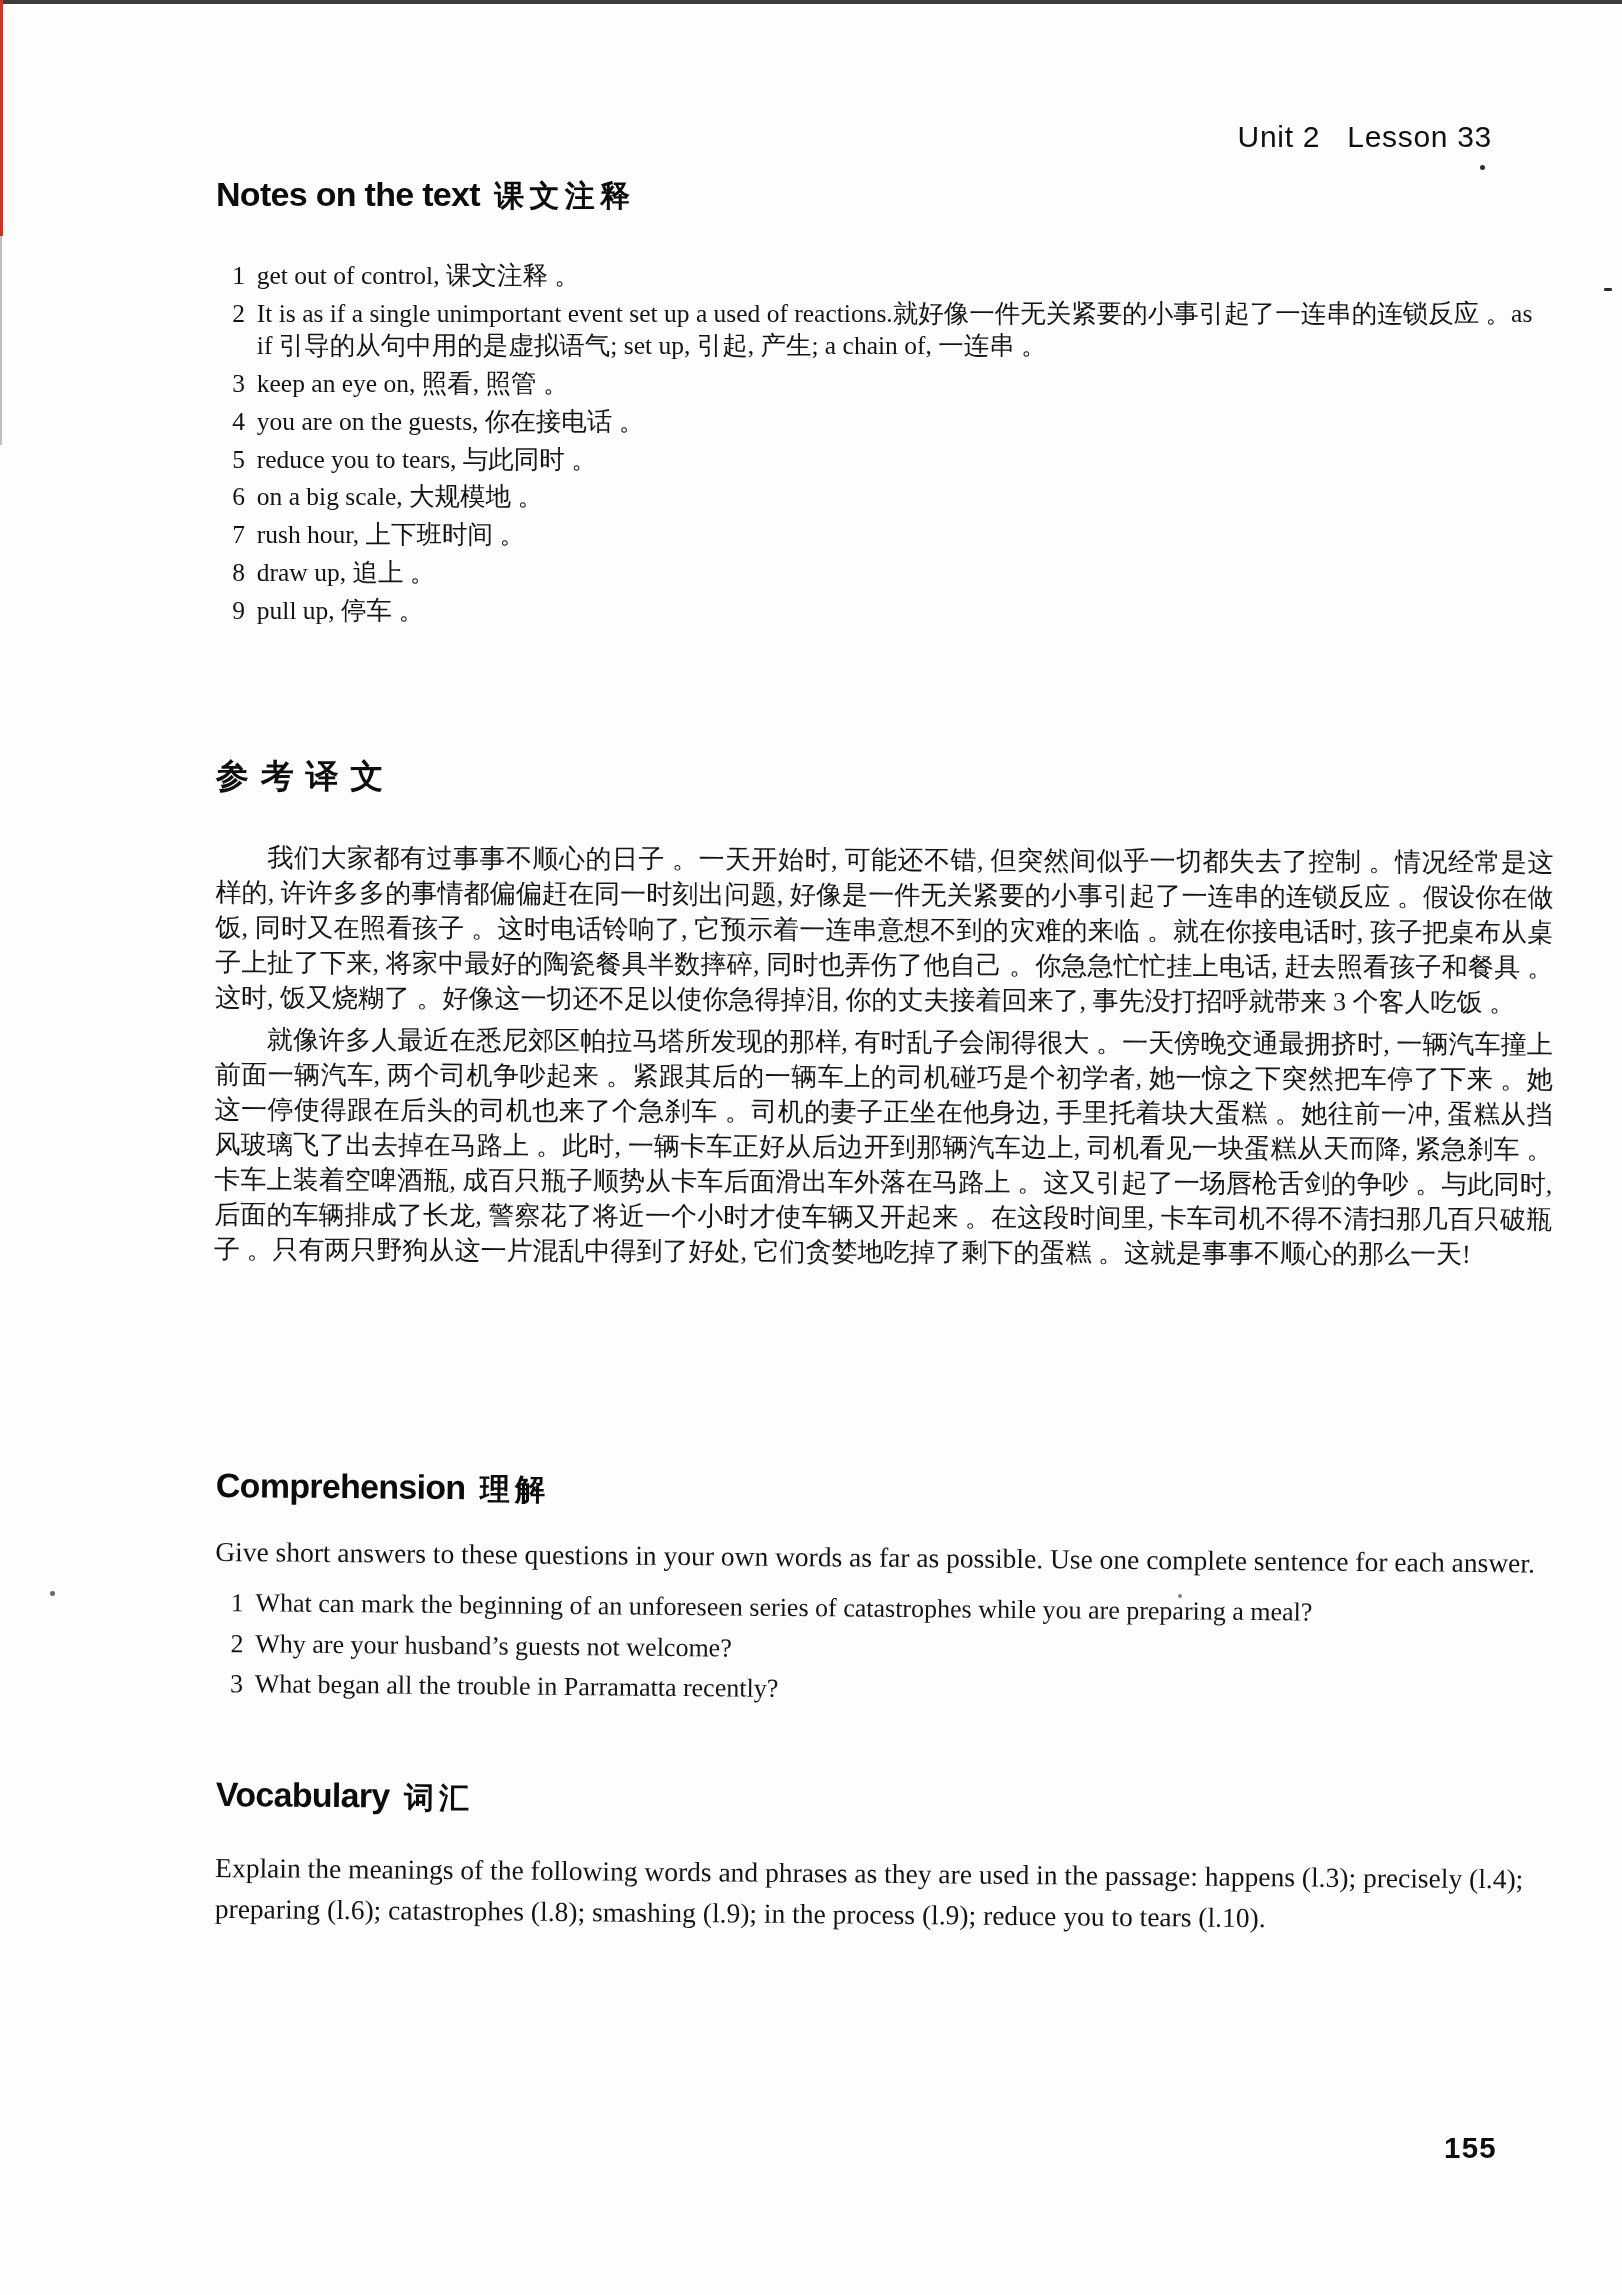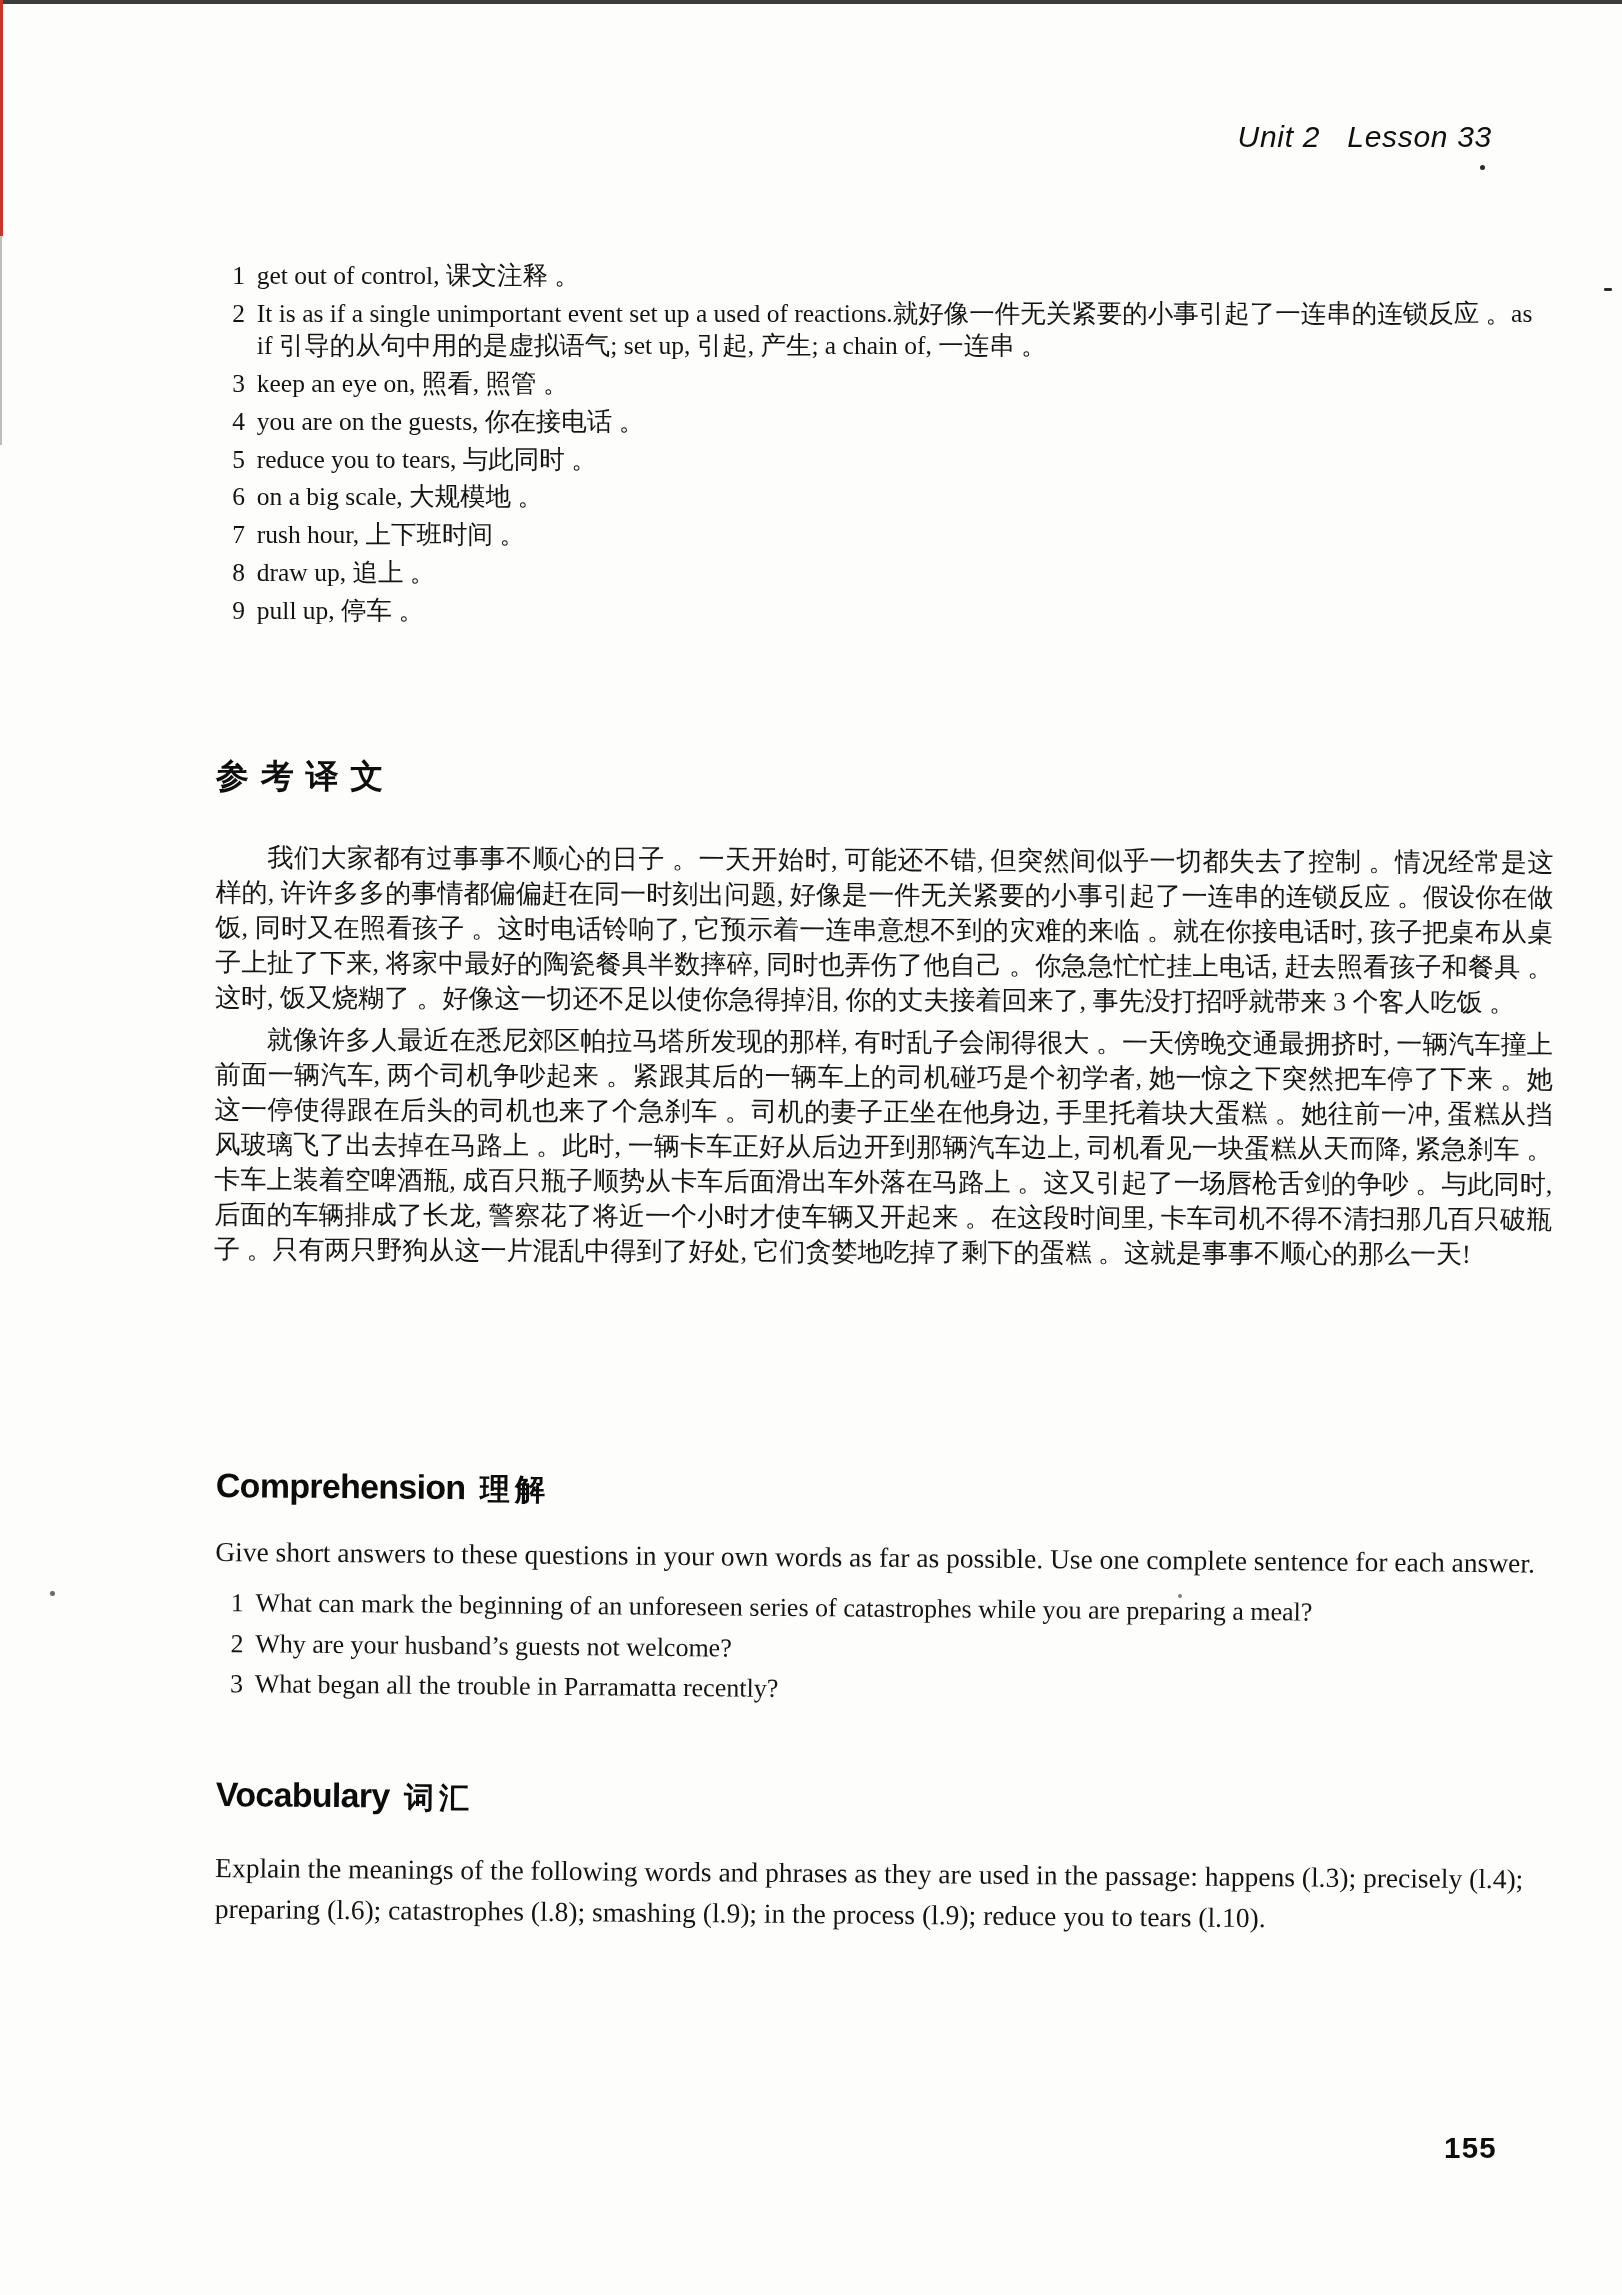--- a/index.html
+++ b/index.html
@@ -18,21 +18,20 @@
   .sp1{top:165px;left:1480px;width:5.2px;height:5.2px;}
   .sp2{top:288px;left:1604px;width:7.9px;height:3.3px;border-radius:1.3px;}
   .sp3{top:1591px;left:50px;width:4.6px;height:4.6px;opacity:.7;}
   .sp4{top:1594px;left:1178px;width:3.9px;height:3.9px;opacity:.6;}
 
   .header{
     position:absolute;top:120px;right:130px;
     font-family:"Liberation Sans",sans-serif;
     font-size:30px;letter-spacing:0.7px;white-space:pre;
     color:#101010;
-    font-style:italic;
   }
   .sec{position:absolute;left:216px;width:1338px;}
   .sec-notes-h{top:175px;}
   h2,h3{margin:0;}
   .h-en{
     font-family:"Liberation Sans",sans-serif;
     font-weight:700;font-size:34px;letter-spacing:-0.7px;color:#0c0c0c;
   }
   .h-zh{
     font-family:"Liberation Serif",serif;
@@ -81,20 +80,25 @@
   <div class="top-edge"></div>
   <div class="left-edge-red"></div>
   <div class="left-edge-gray"></div>
   <div class="speck sp1"></div>
   <div class="speck sp2"></div>
   <div class="speck sp3"></div>
   <div class="speck sp4"></div>
 
   <div class="header">Unit 2   Lesson 33</div>
 
+  <div class="sec sec-notes-h">
+    <h2>
+      <span class="h-en">Notes on the text</span><span class="h-zh">课文注释</span>
+    </h2>
+  </div>
 
   <div class="sec notes-list">
     <ol class="num-list">
       <li>
           <span class="num">1</span>
           <span class="txt">get out of control, 课文注释 。</span>
         </li>
       <li>
           <span class="num">2</span>
           <span class="txt">It is as if a single unimportant event set up a used of reactions.就好像一件无关紧要的小事引起了一连串的连锁反应 。as if 引导的从句中用的是虚拟语气; set up, 引起, 产生; a chain of, 一连串 。</span>

